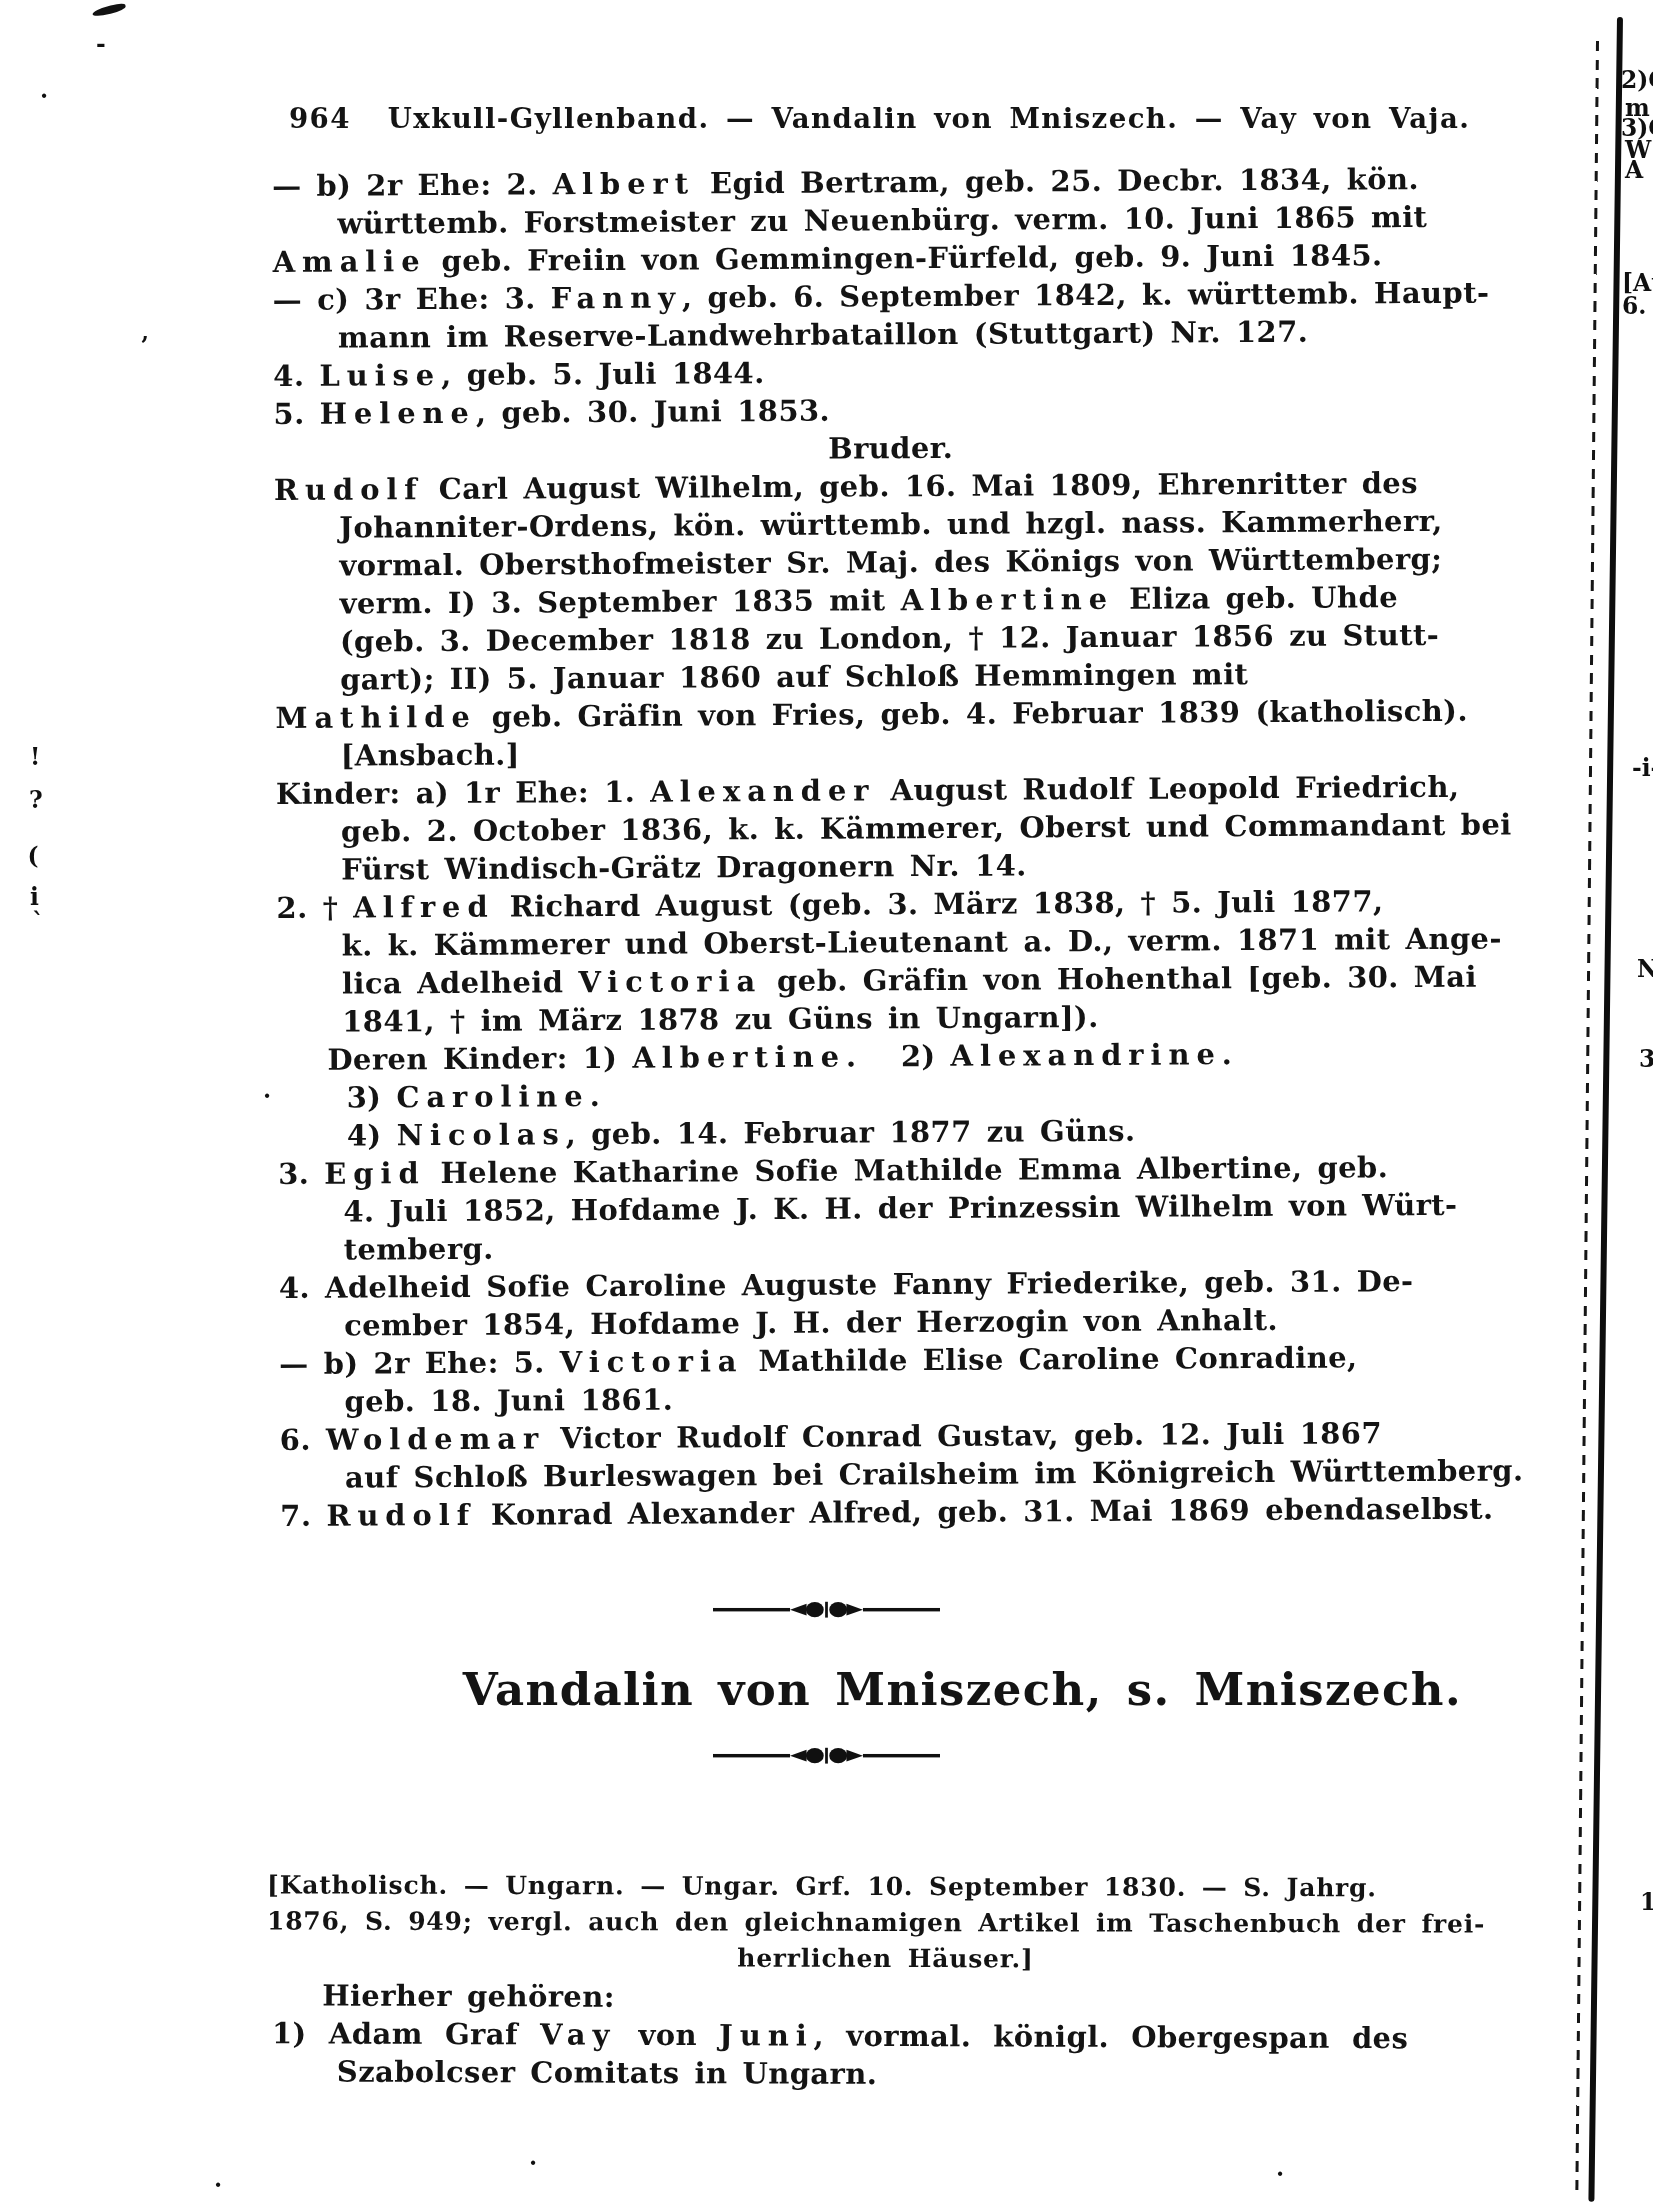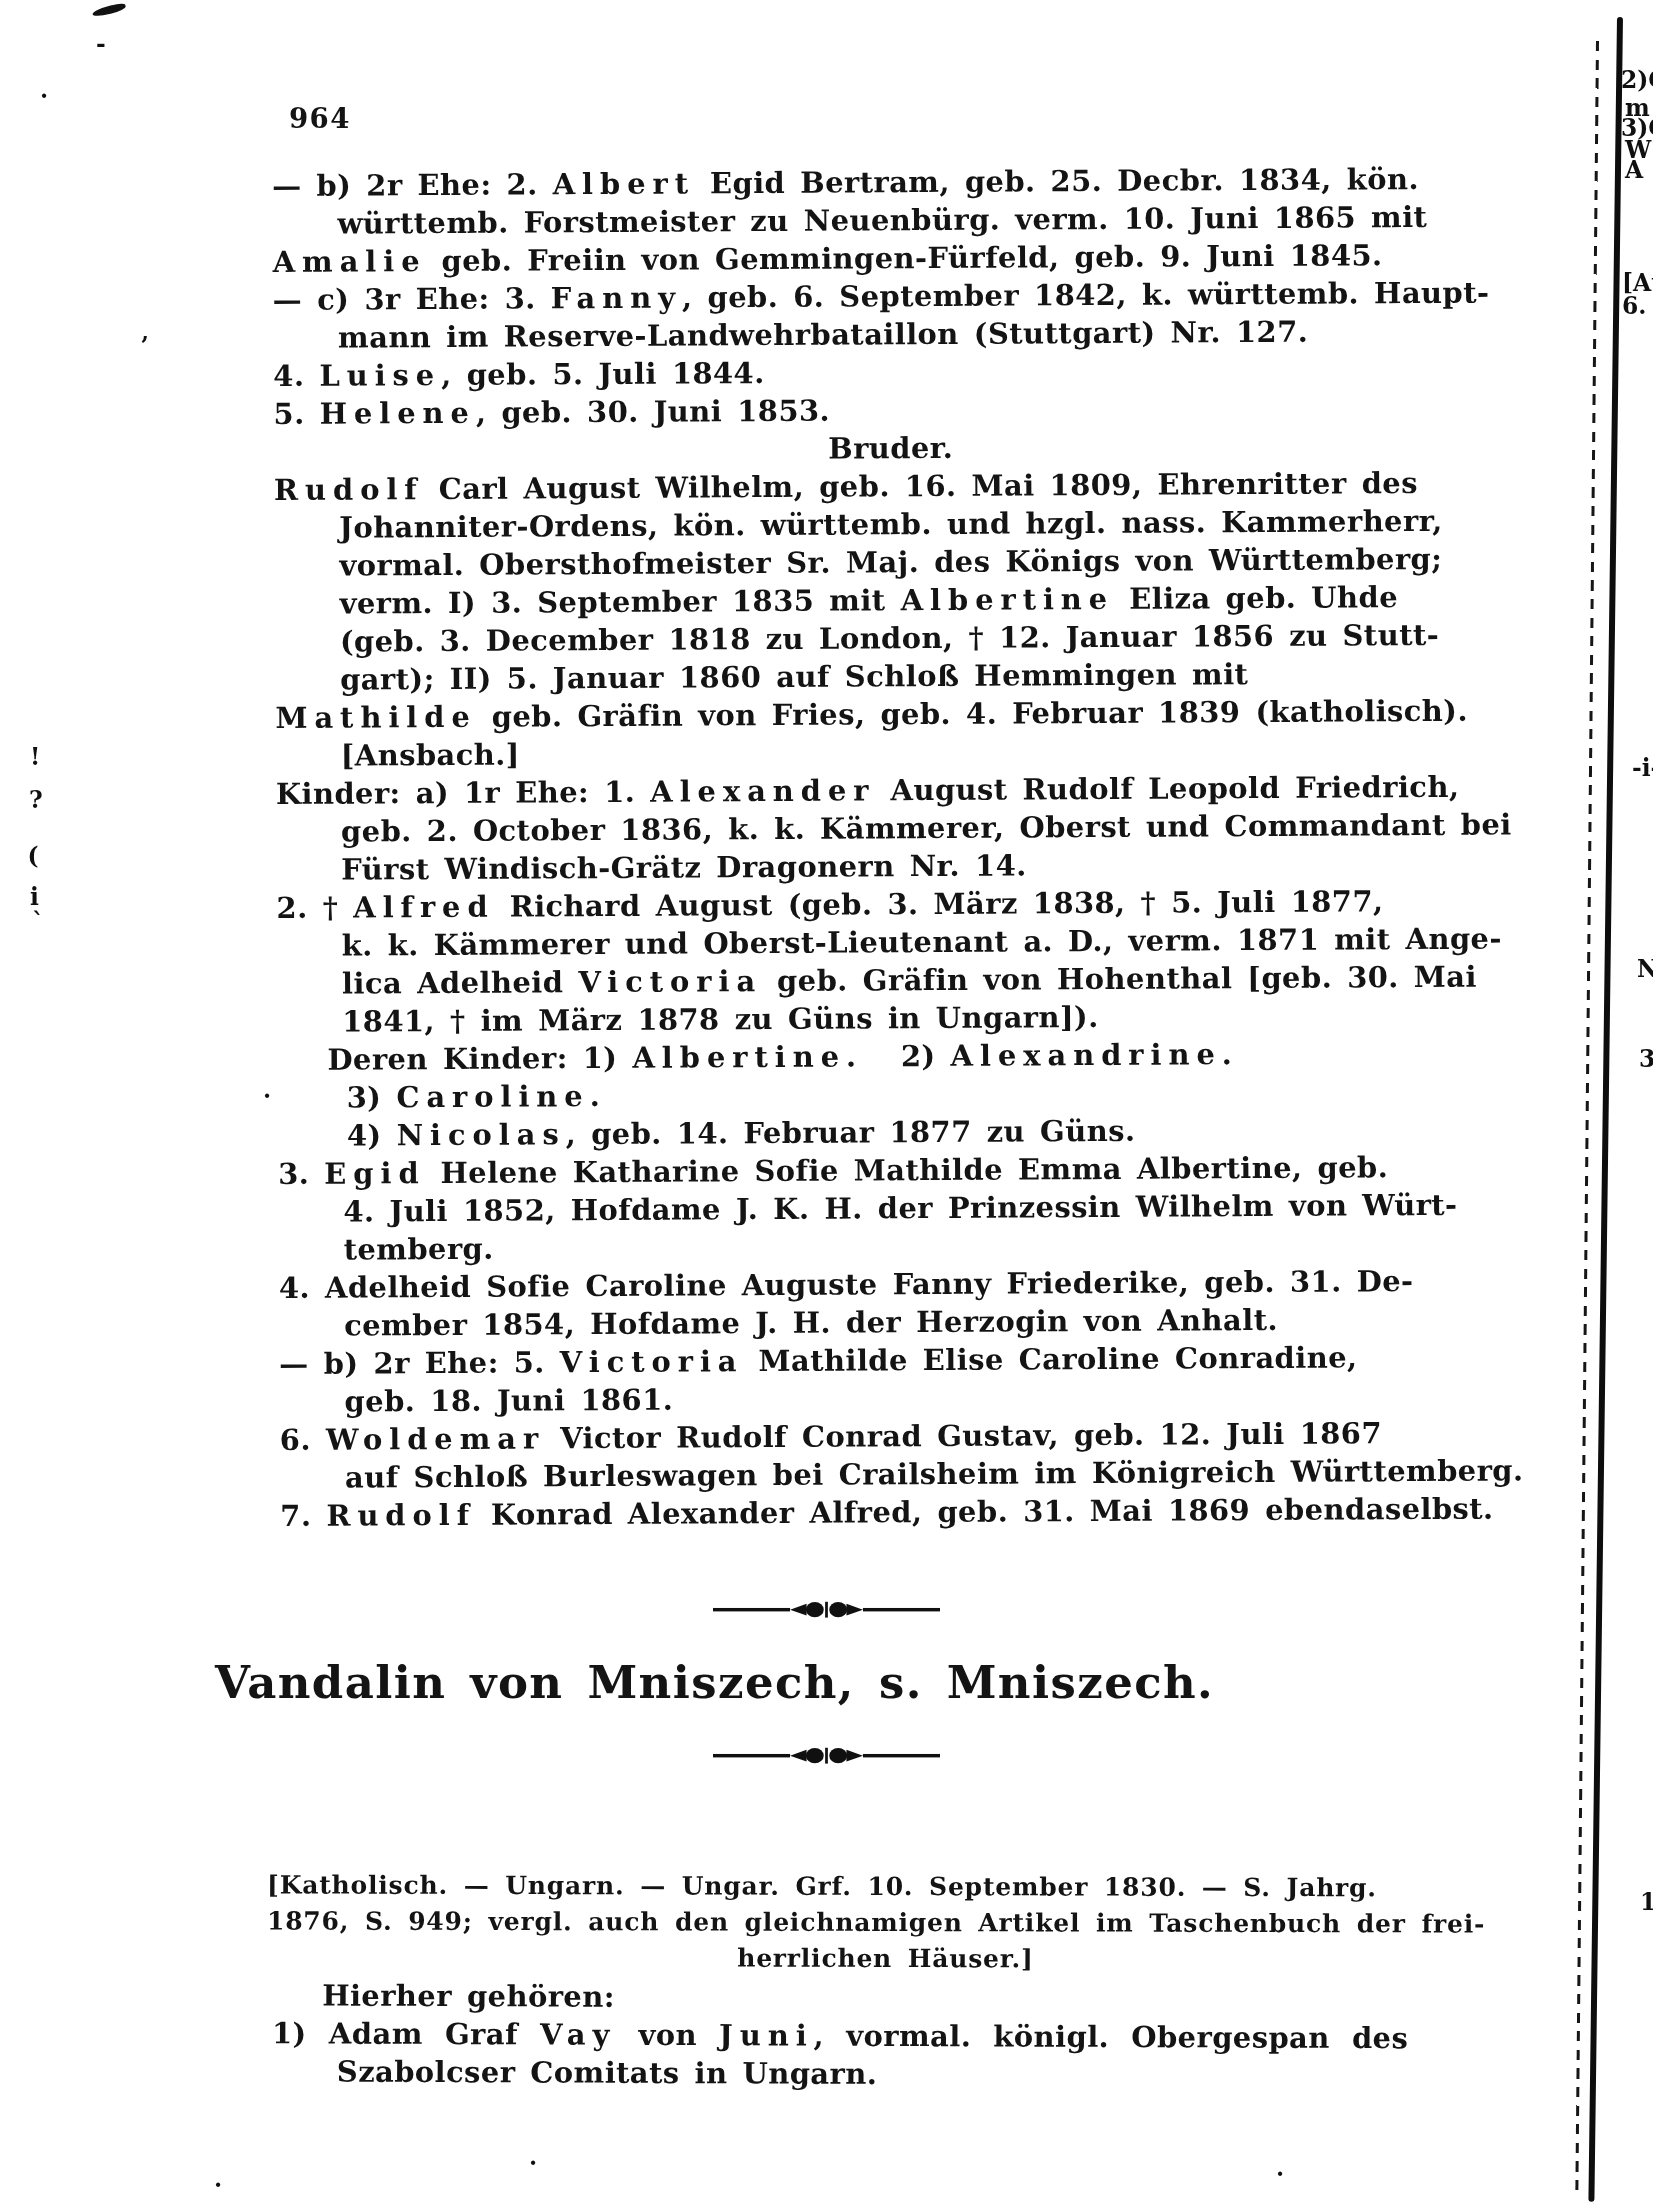--- a/index.html
+++ b/index.html
@@ -19,21 +19,21 @@
   .ctr{text-align:center;}
   .g{letter-spacing:6.9px;}
   .wide{word-spacing:11.7px;}
   .article{position:absolute;top:167px;left:272px;width:1234px;
     transform:rotate(-.35deg);transform-origin:top left;}
   
   .orn{position:absolute;left:713px;width:227px;height:20.7px;}
   .orn1{top:1599px;}
   .orn2{top:1745px;}
   
-  .bighead{position:absolute;left:207px;width:1240px;margin:8px;text-align:left;
+  .bighead{position:absolute;left:207px;width:1240px;margin:15px;text-align:right;
     font-size:45px;font-weight:700;letter-spacing:1.4px;word-spacing:6.9px;white-space:nowrap;}
   .mnz{top:1648px;}
   .vayhead{top:1804px;font-size:44px;}
   
   .note{position:absolute;top:1869px;left:267px;width:1237px;transform:rotate(.15deg);}
   .note .tline{font-size:25px;height:36px;line-height:36px;letter-spacing:0.8px;word-spacing:6.2px;}
   
   .vaybody{position:absolute;top:1979px;left:272px;width:1234px;transform:rotate(.25deg);}
   
   .edge-solid{position:absolute;left:1617px;top:16.5px;width:6.2px;height:2185px;background:#0d0d0d;
@@ -46,20 +46,21 @@
   .frag{position:absolute;font-size:23.4px;font-weight:700;white-space:nowrap;color:#101010;}
   .orn svg{display:block}
 </style>
 </head>
 <body>
 
 <div class="page">
 
   <div class="runhead">
     <span>964</span>
+    <span>Uxkull-Gyllenband. — Vandalin von Mniszech. — Vay von Vaja.</span>
   </div>
 
   <div class="article">
       <div class="tline i0"><span>— b) 2r Ehe: 2. </span><span class="g">Albert</span><span> Egid Bertram, geb. 25. Decbr. 1834, kön.</span></div>
       <div class="tline i1">württemb. Forstmeister zu Neuenbürg. verm. 10. Juni 1865 mit</div>
       <div class="tline i0"><span class="g">Amalie</span><span> geb. Freiin von Gemmingen-Fürfeld, geb. 9. Juni 1845.</span></div>
       <div class="tline i0"><span>— c) 3r Ehe: 3. </span><span class="g">Fanny</span><span>, geb. 6. September 1842, k. württemb. Haupt-</span></div>
       <div class="tline i1">mann im Reserve-Landwehrbataillon (Stuttgart) Nr. 127.</div>
       <div class="tline i0"><span>4. </span><span class="g">Luise</span><span>, geb. 5. Juli 1844.</span></div>
       <div class="tline i0"><span>5. </span><span class="g">Helene</span><span>, geb. 30. Juni 1853.</span></div>

